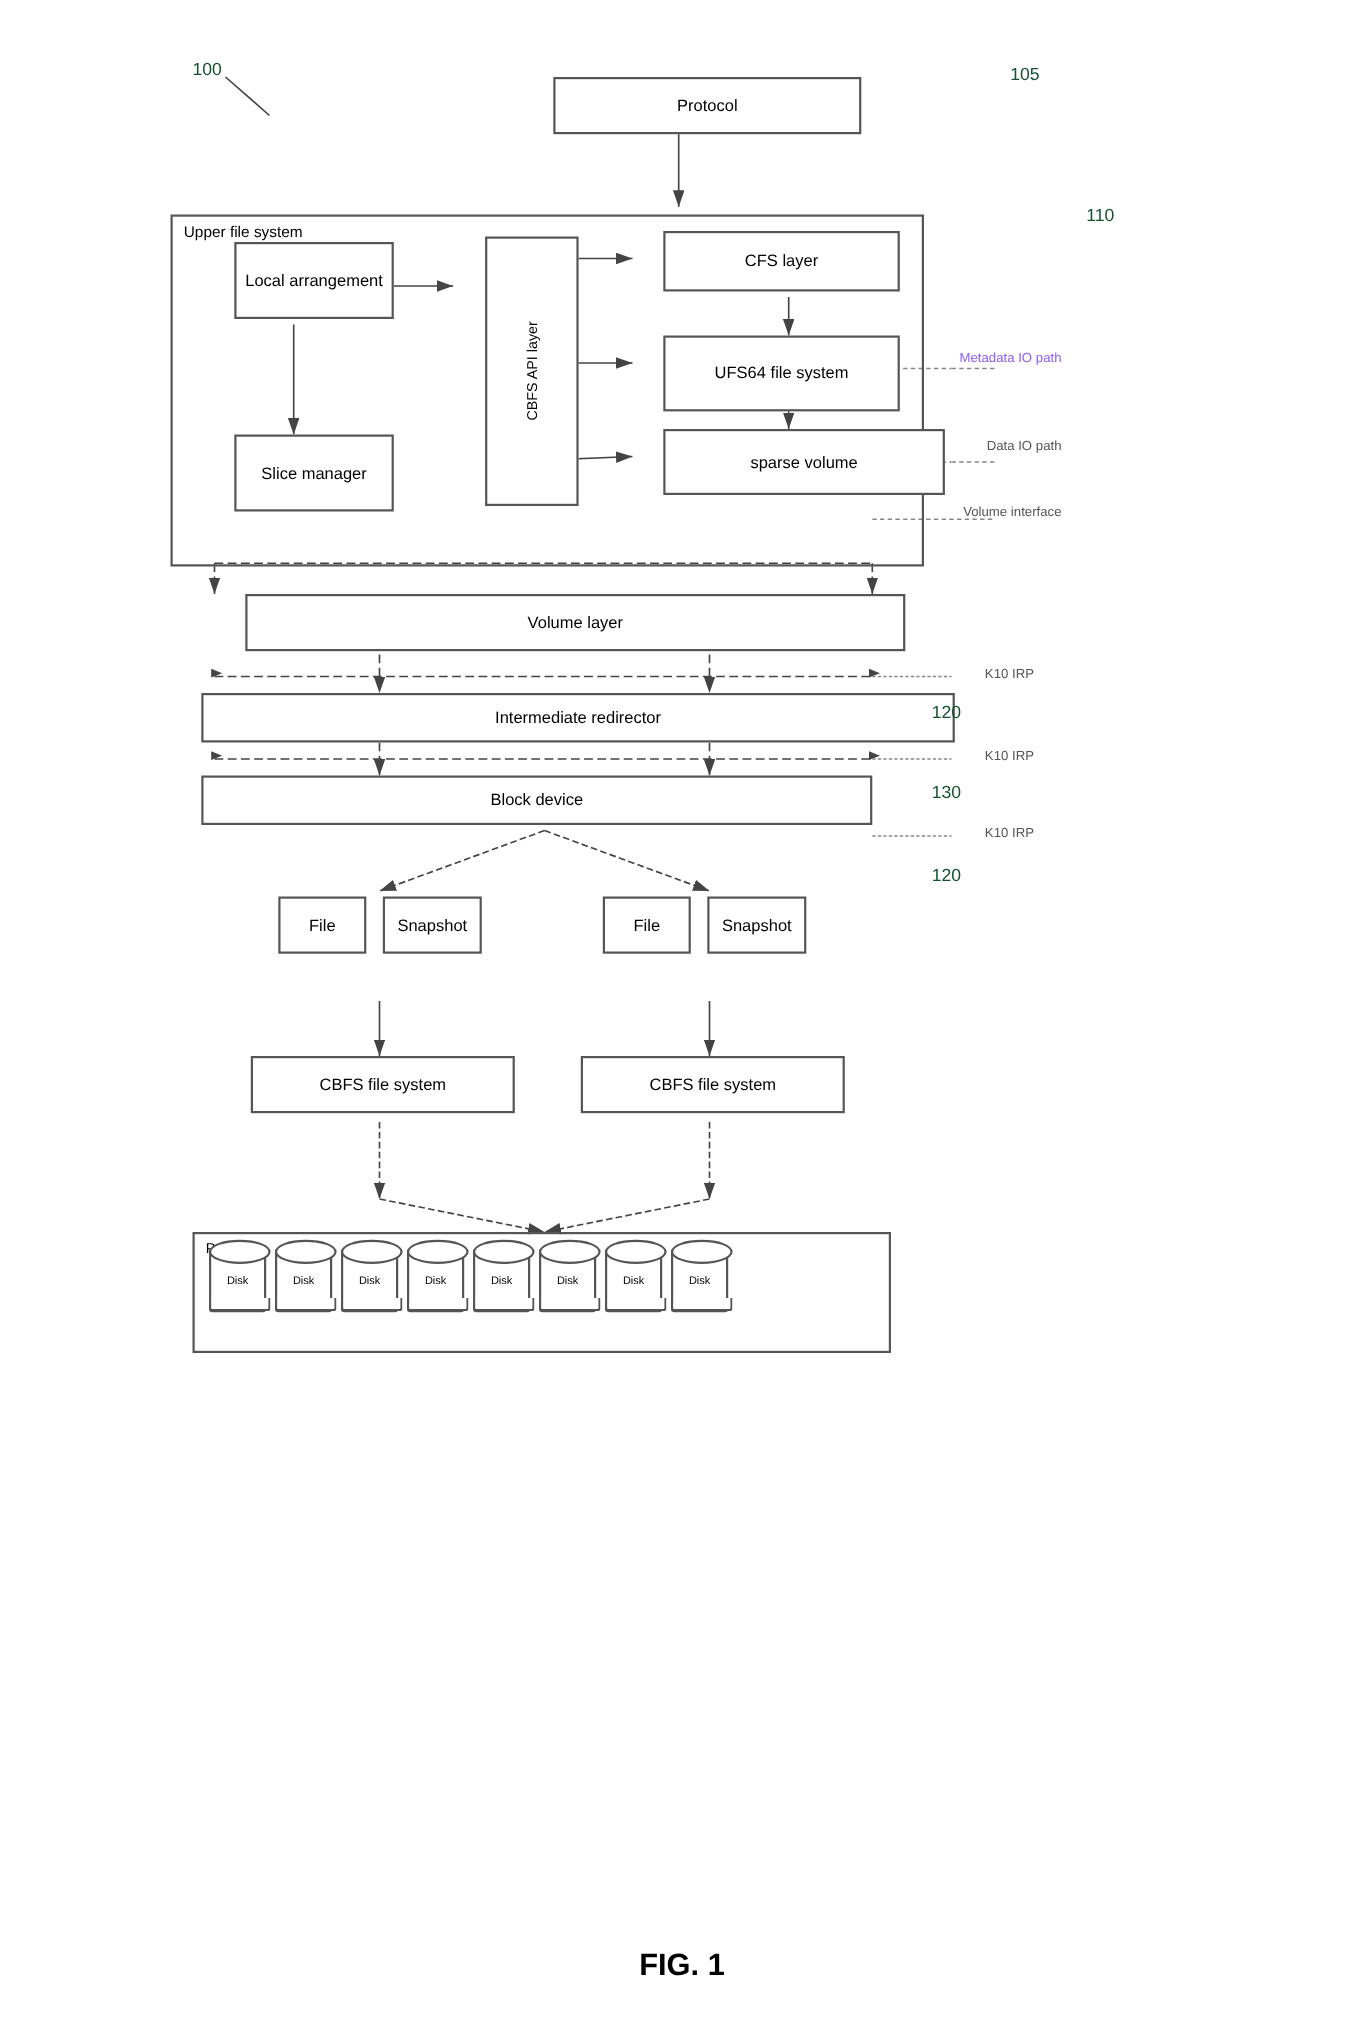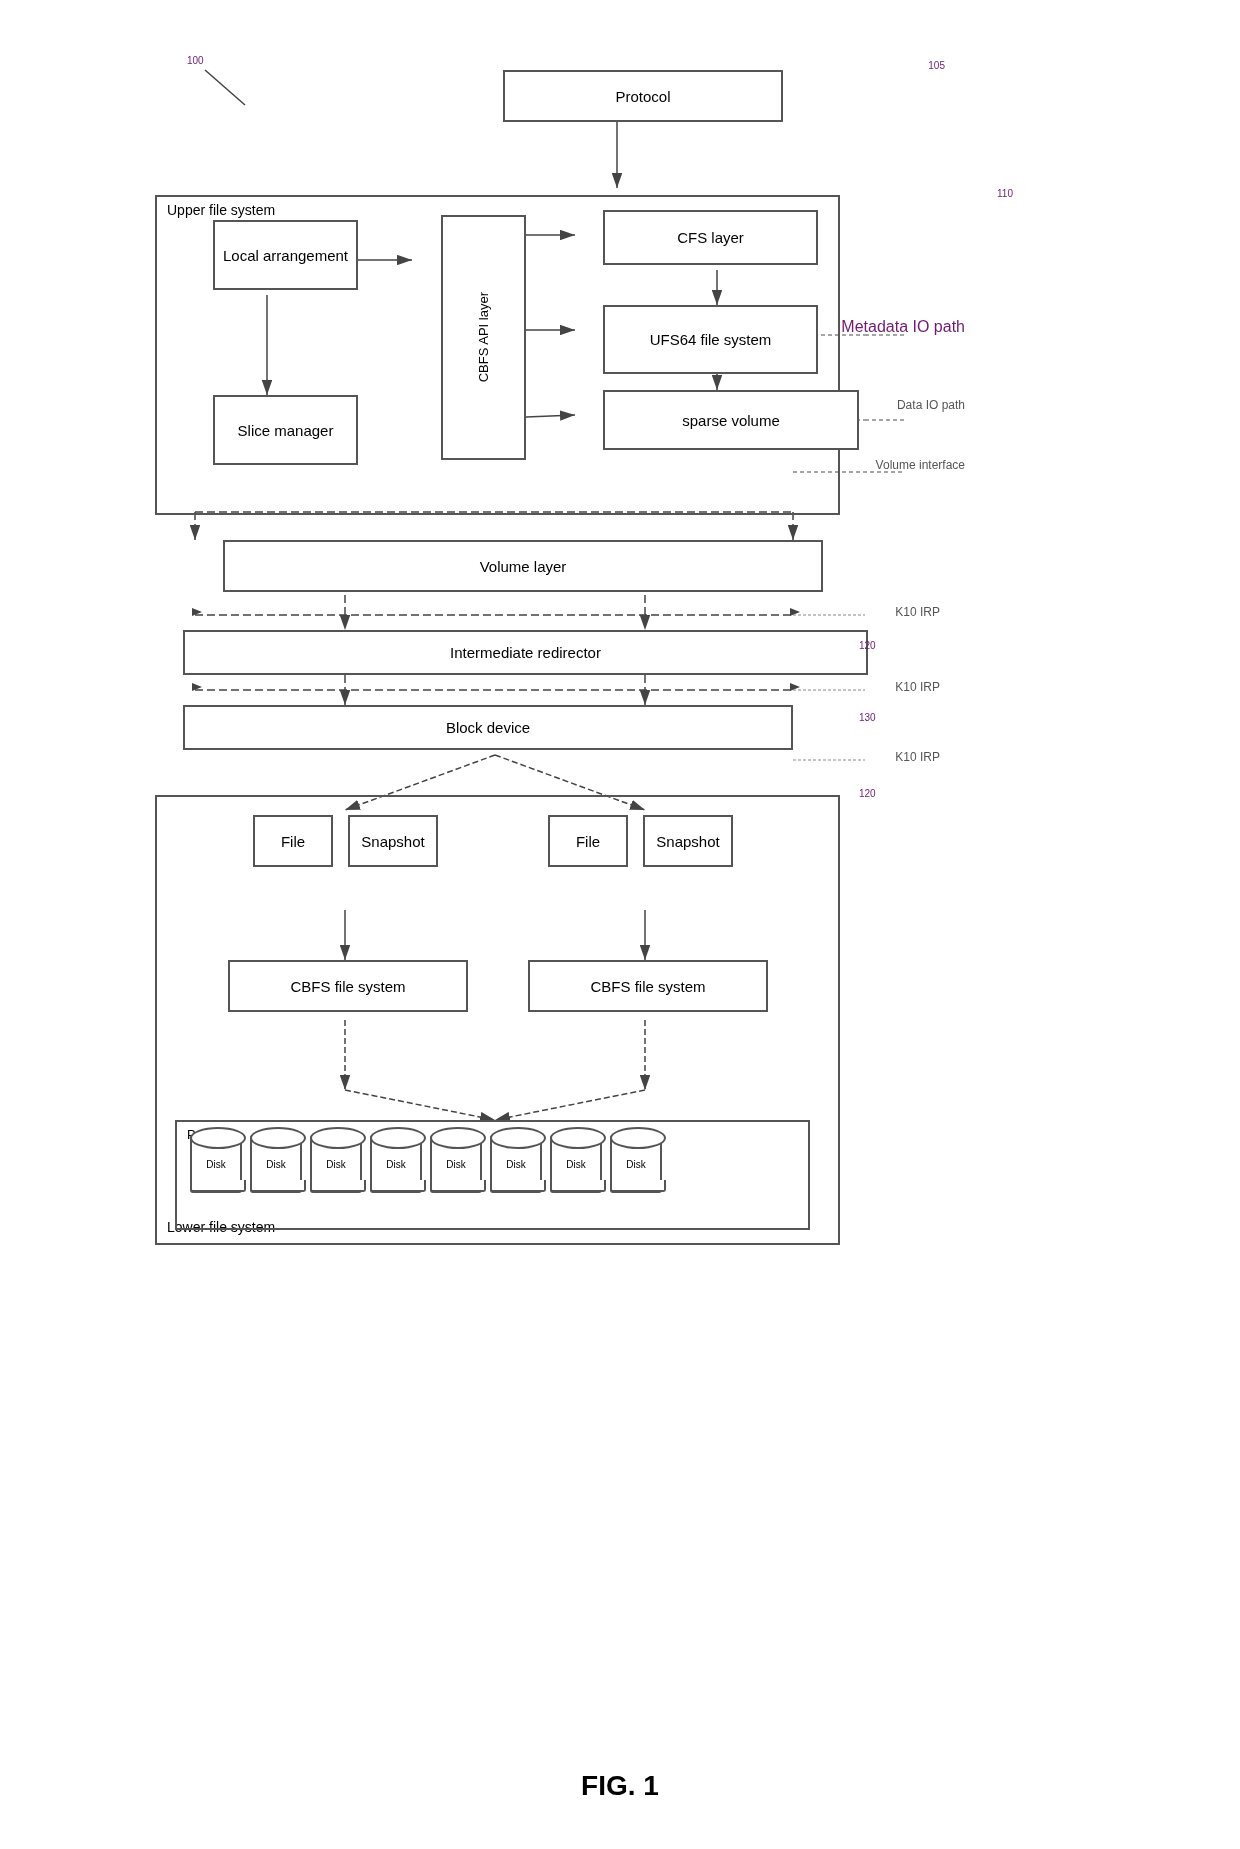--- a/index.html
+++ b/index.html
@@ -57,24 +57,23 @@
     }
 
     .diagram-wrapper {
       position: relative;
       width: 950px;
       height: 1700px;
       margin: 0 auto;
     }
 
     .ref-num {
-      font-size: 10px;
-      position: absolute;
-      color: #701a75;
-      margin-left: 12px;
+      font-size: 16px;
+      position: absolute;
+      color: #14532d;
     }
 
     .disk-icon {
       display: inline-flex;
       flex-direction: column;
       align-items: center;
       font-size: 11px;
     }
 
     .disk-cylinder {
@@ -231,21 +230,21 @@
     </div>
 
     <div class="box" style="top:265px;left:430px;width:215px;height:69px;">
       <span>UFS64 file system</span>
     </div>
 
     <div class="box" style="top:350px;left:430px;width:256px;height:60px;">
       <span>sparse volume</span>
     </div>
 
-    <div style="position:absolute;top:278px;right:130px;font-size:16px;color:#701a75;">
+    <div style="position:absolute;top:278px;right:130px;font-size:12px;color:#8b5cf6;">
       <span>Metadata
 IO path</span>
     </div>
 
     <div style="position:absolute;top:358px;right:130px;font-size:12px;color:#555;">
       <span>Data IO
 path</span>
     </div>
 
     <div style="position:absolute;top:418px;right:130px;font-size:12px;color:#555;">
@@ -274,23 +273,20 @@
     <div class="box" style="top:665px;left:10px;width:610px;height:45px;">
       <span>Block device</span>
     </div>
 
     <span class="ref-num" style="top:672px;left:702px;">130</span>
 
     <div style="position:absolute;top:710px;right:155px;font-size:12px;color:#555;">
       <span>K10 IRP</span>
     </div>
 
-    <div class="outer-box" style="top:755px;left:10px;width:685px;height:450px;">
-      <span style="position:absolute;bottom:8px;left:10px;font-size:14px;">Lower file system</span>
-    </div>
 
     <span class="ref-num" style="top:748px;left:702px;">120</span>
 
     <div class="box" style="top:775px;left:80px;width:80px;height:52px;">
       <span>File</span>
     </div>
 
     <div class="box" style="top:775px;left:175px;width:90px;height:52px;">
       <span>Snapshot</span>
     </div>

